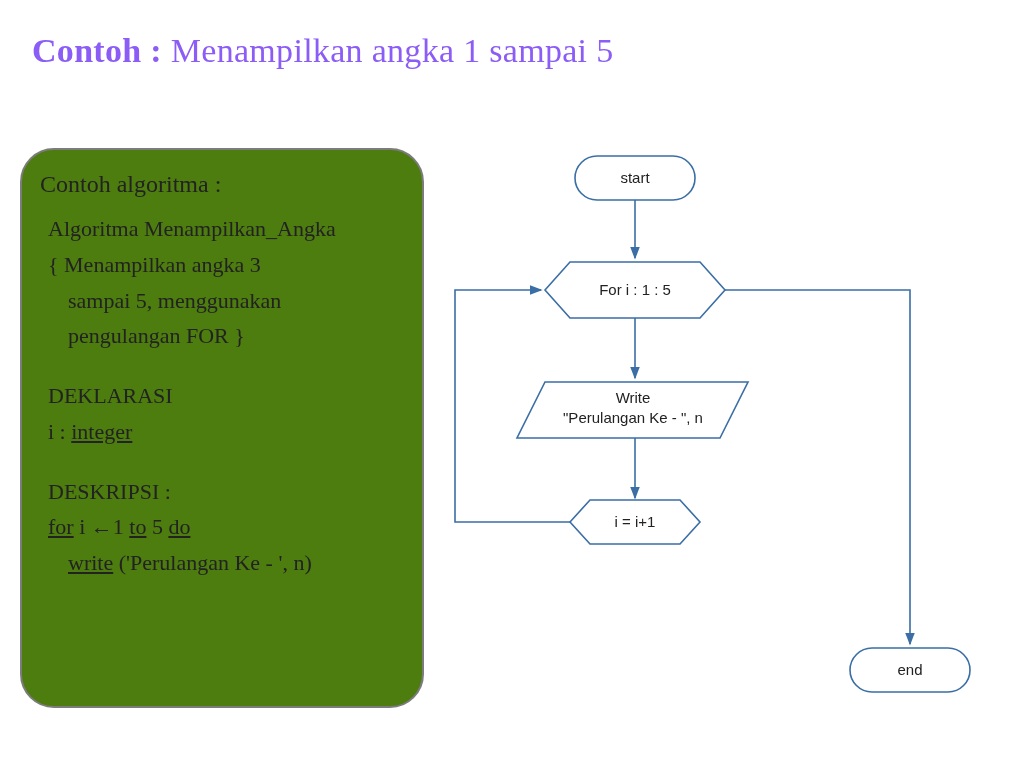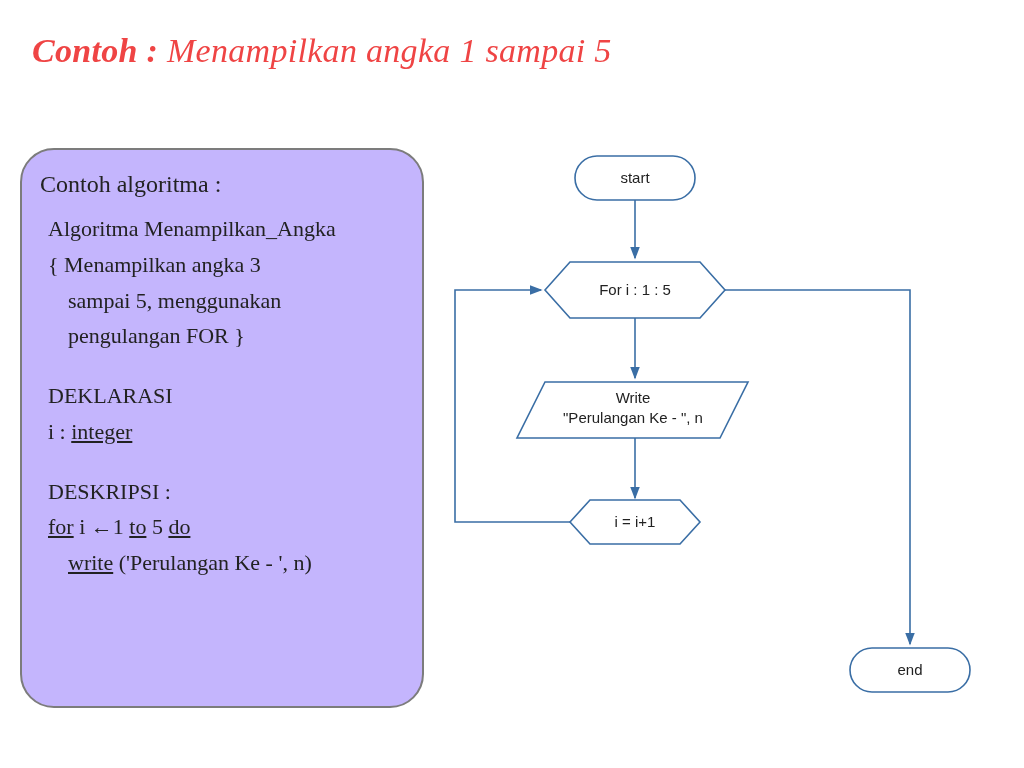--- a/index.html
+++ b/index.html
@@ -1,21 +1,21 @@
 <!DOCTYPE html>
 <html><head>
 <meta charset="utf-8">
 <style>
   html,body{margin:0;padding:0;width:1024px;height:768px;background:#fff;font-family:Georgia,"Times New Roman",serif;color:#333;}
   .slide{position:relative;width:1024px;height:768px;}
-  .title{position:absolute;left:32px;top:32px;font-size:34px;letter-spacing:.3px;color:#ef4444;font-style:italic;}
+  .title{position:absolute;left:32px;top:32px;font-size:34px;letter-spacing:.3px;color:#8b5cf6;}
   .title .bold{font-weight:700;}
   .algo-box{
     position:absolute;left:20px;top:148px;width:370px;height:520px;
-    background:#c4b5fd;border:2px solid #7c7c7c;border-radius:34px;
+    background:#4d7c0f;border:2px solid #7c7c7c;border-radius:34px;
     padding:18px 12px 18px 18px;
     font-family:"Comic Sans MS","Comic Sans",cursive;
     font-size:22px;line-height:1.35;color:#222;
   }
   .algo-box .hdr{margin-bottom:14px;font-size:24px;}
   .algo-box .sub{margin:6px 0 6px 8px;}
   .algo-box .ind{margin-left:28px;}
   .u{text-decoration:underline;}
   .flow{position:absolute;left:430px;top:140px;width:570px;height:600px;}
   .node-label{font-family:Arial,Helvetica,sans-serif;font-size:15px;fill:#222;text-anchor:middle;}

